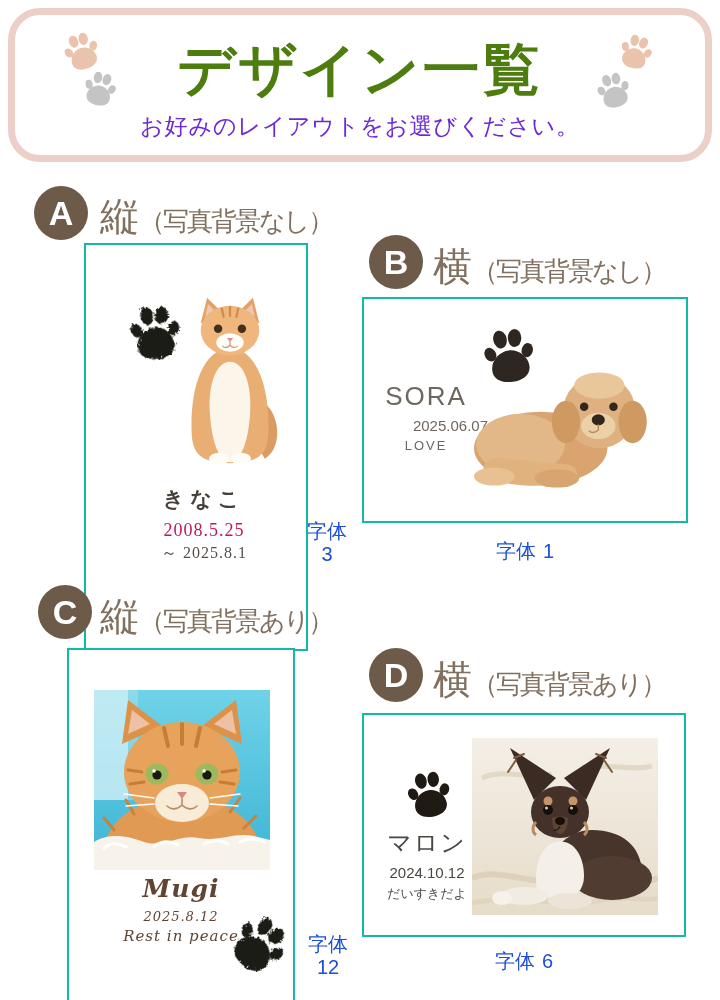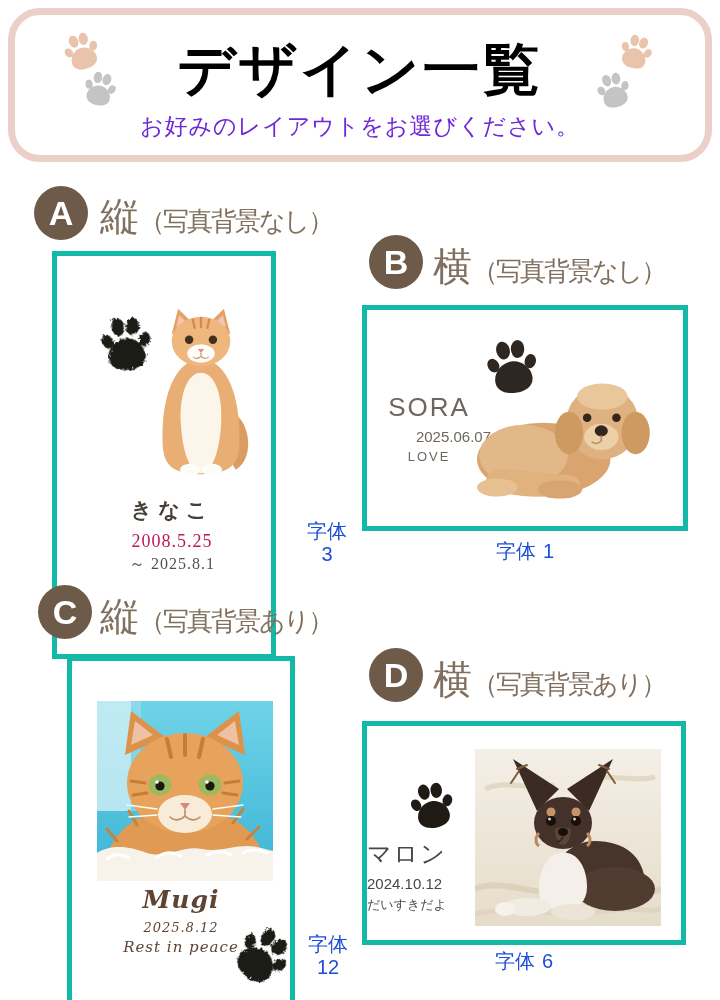--- a/index.html
+++ b/index.html
@@ -11,44 +11,43 @@
   svg{display:block;}
 
   
   .header-panel{
     position:absolute;left:8px;top:8px;width:704px;height:154px;
     box-sizing:border-box;border:7px solid #ecd0c8;border-radius:32px;
     background:#fff;text-align:center;
   }
   .page-title{
     margin:0;padding-top:25px;font-size:57px;line-height:1.05;
-    font-weight:bold;color:#000000;letter-spacing:3px;
+    font-weight:bold;color:#4d7c0f;letter-spacing:3px;
   }
   .page-subtitle{
     margin:0;margin-top:11px;font-size:23px;color:#6d28d9;letter-spacing:1px;
   }
   .deco-paw{position:absolute;}
 
   
   .badge{
     position:absolute;width:54px;height:54px;border-radius:50%;
     background:#6d5a48;color:#ffffff;font-weight:bold;font-size:34px;
     display:flex;align-items:center;justify-content:center;
   }
   .section-label{
     position:absolute;color:#81705f;white-space:nowrap;
     display:flex;align-items:baseline;
   }
   .section-label .big{font-size:39px;}
   .section-label .small{font-size:26px;letter-spacing:-2px;font-family:Liberation Mono, monospace;}
 
   .design-card{
-    position:absolute;background:#fff;border:5px solid #14b8a6;
+    position:absolute;background:#fff;border:2px solid #14b8a6;
     box-sizing:border-box;
-    margin-top:8px;
   }
   .abs{position:absolute;}
 
   .font-note{
     position:absolute;color:#1d4ed8;font-size:20px;line-height:1.15;
     text-align:center;white-space:nowrap;
   }
   .font-note .row{display:flex;gap:7px;justify-content:center;}
 
   
@@ -66,21 +65,21 @@
   .card-b-text .d2{font-size:13px;margin-top:4px;letter-spacing:2px;}
 
   
   .card-c-text{left:0;top:224px;width:100%;text-align:center;
     font-family:"DejaVu Serif","Liberation Serif",serif;font-style:italic;color:#5f4433;}
   .card-c-text .name{font-size:25px;font-weight:bold;letter-spacing:1px;}
   .card-c-text .d1{font-size:13px;margin-top:6px;letter-spacing:1px;}
   .card-c-text .d2{font-size:15px;margin-top:3px;letter-spacing:1px;}
 
   
-  .card-d-text{left:0;top:112px;width:126px;color:#4c4641;}
+  .card-d-text{left:0;top:112px;width:126px;text-align:center;color:#4c4641;}
   .card-d-text .name{font-size:24px;letter-spacing:2px;}
   .card-d-text .d1{font-size:15px;margin-top:5px;}
   .card-d-text .d2{font-size:13px;margin-top:4px;}
 </style>
 </head>
 <body>
 
 <div class="canvas">
 
   <svg width="0" height="0" style="position:absolute" aria-hidden="true">
@@ -117,21 +116,21 @@
     </svg>
 
   <div class="badge" style="left:34px;top:186px">
     <span>A</span>
   </div>
   <div class="section-label" style="left:100px;top:190px">
     <span class="big">縦</span>
       <span class="small">（写真背景なし）</span>
   </div>
 
-  <div class="design-card" style="left:52px;top:243px;width:224px;height:408px">
+  <div class="design-card" style="left:84px;top:243px;width:224px;height:408px">
     <svg class="abs" style="left:42px;top:58px" width="54" height="58" viewBox="0 0 72 74" fill="#1d1a17">
       <g filter="url(#ink)" transform="rotate(-5 36 37)">
           <use href="#paw"></use>
         </g>
     </svg>
     <svg class="abs" style="left:90px;top:44px" width="108" height="182" viewBox="0 0 118 188">
       <path d="M97,180 C114,170 114,142 103,126 C99,120 94,117 90,116 L87,127 C95,134 102,152 90,168 Z" fill="#dc9b60"></path>
       <path d="M59,58 C90,62 102,104 101,148 C101,176 90,184 59,185 C28,184 17,176 17,148 C16,104 28,62 59,58 Z" fill="#e9ae74"></path>
       <path d="M59,74 C74,74 83,98 81,130 C79,163 70,184 59,184 C48,184 39,163 37,130 C35,98 44,74 59,74 Z" fill="#fbf5ea"></path>
       <ellipse cx="47" cy="180" rx="11" ry="6.5" fill="#fefcf7"></ellipse>

